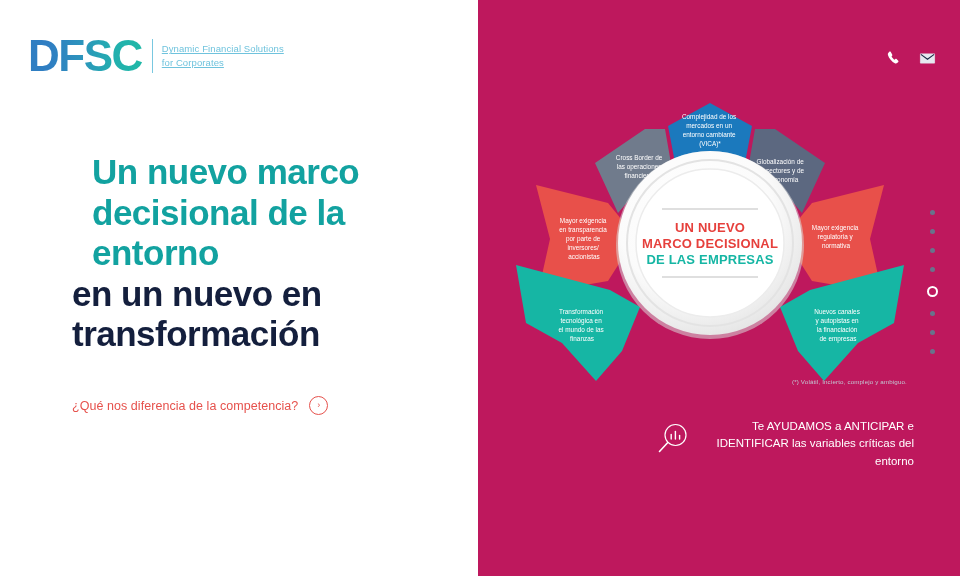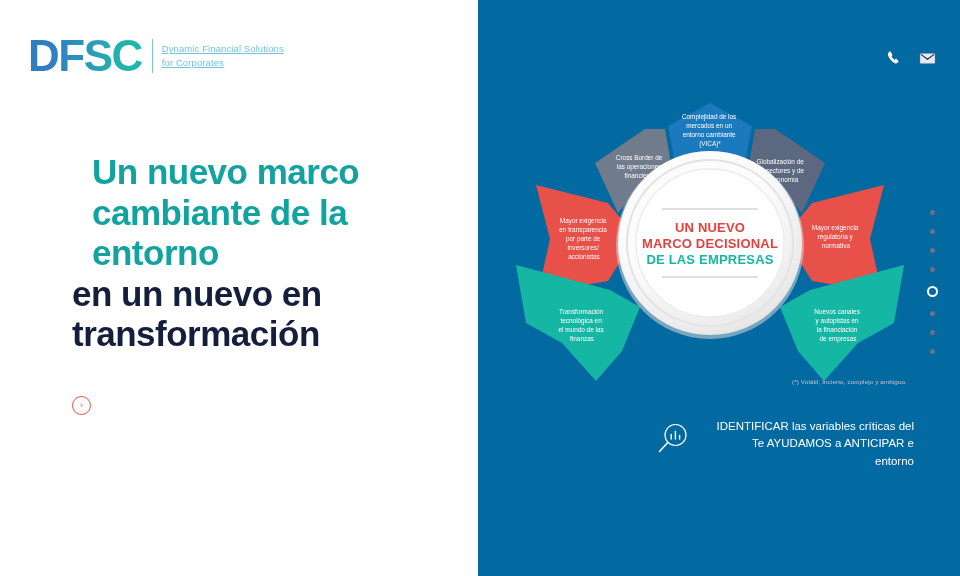--- a/index.html
+++ b/index.html
@@ -103,21 +103,21 @@
     color: #e6514c;
     font-size: 9px;
     line-height: 1;
   }
 
   
   .right-panel {
     position: relative;
     width: 482px;
     height: 576px;
-    background: #0369a1;
+    background: #be185d;
     flex: 0 0 482px;
     overflow: hidden;
   }
 
   .top-icons {
     position: absolute;
     right: 24px;
     top: 50px;
     display: flex;
     gap: 16px;
@@ -236,27 +236,28 @@
       <div class="logo-mark">DFSC</div>
       <div class="logo-divider"></div>
       <div class="logo-tagline">
         <div>Dynamic Financial Solutions</div>
         <div>for Corporates</div>
       </div>
     </div>
 
     <h1 class="headline">
       <span class="teal">Un nuevo marco</span>
-      <span class="teal">cambiante de la</span>
+      <span class="teal">decisional de la</span>
       <span class="teal">entorno</span>
       <span class="navy">en un nuevo en</span>
       <span class="navy">transformación</span>
     </h1>
 
     <a class="cta-row">
+      <span class="cta-text">¿Qué nos diferencia de la competencia?</span>
       <span class="cta-arrow">›</span>
     </a>
 
   </div>
 
   <div class="right-panel">
 
     <div class="top-icons">
       <span class="ic">
         <svg viewBox="0 0 24 24" fill="currentColor">
@@ -371,22 +372,22 @@
       <span class="search-icon-wrap">
         <svg viewBox="0 0 34 34" fill="none" stroke="currentColor" stroke-width="1.2">
           <circle cx="19.5" cy="13" r="10.5"></circle>
           <line x1="11.8" y1="20.5" x2="3.5" y2="29.5" stroke-width="1.6" stroke-linecap="round"></line>
           <line x1="15.2" y1="17" x2="15.2" y2="12.5" stroke-width="1.4" stroke-linecap="round"></line>
           <line x1="19.4" y1="17" x2="19.4" y2="9.5" stroke-width="1.4" stroke-linecap="round"></line>
           <line x1="23.6" y1="17" x2="23.6" y2="13.5" stroke-width="1.4" stroke-linecap="round"></line>
         </svg>
       </span>
       <div class="bottom-text">
+        <div>Te AYUDAMOS a ANTICIPAR e</div>
         <div>IDENTIFICAR las variables críticas del</div>
-        <div>Te AYUDAMOS a ANTICIPAR e</div>
         <div>entorno</div>
       </div>
     </div>
 
     <div class="dot-nav">
       <span class="dot"></span>
       <span class="dot"></span>
       <span class="dot"></span>
       <span class="dot"></span>
       <span class="dot active"></span>

